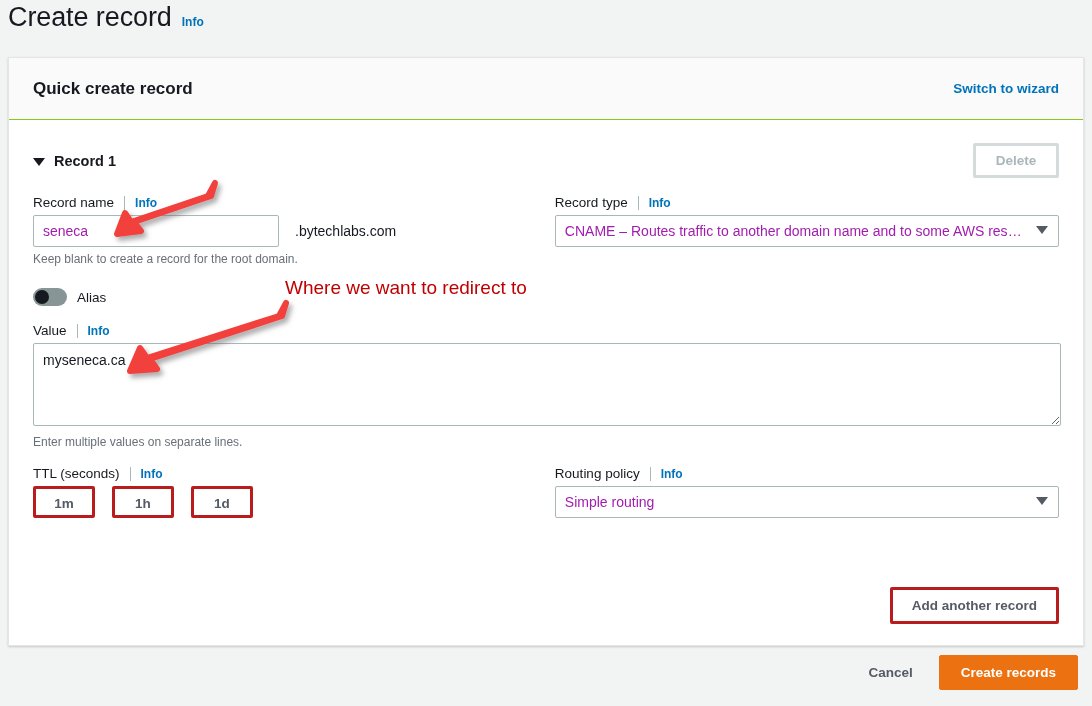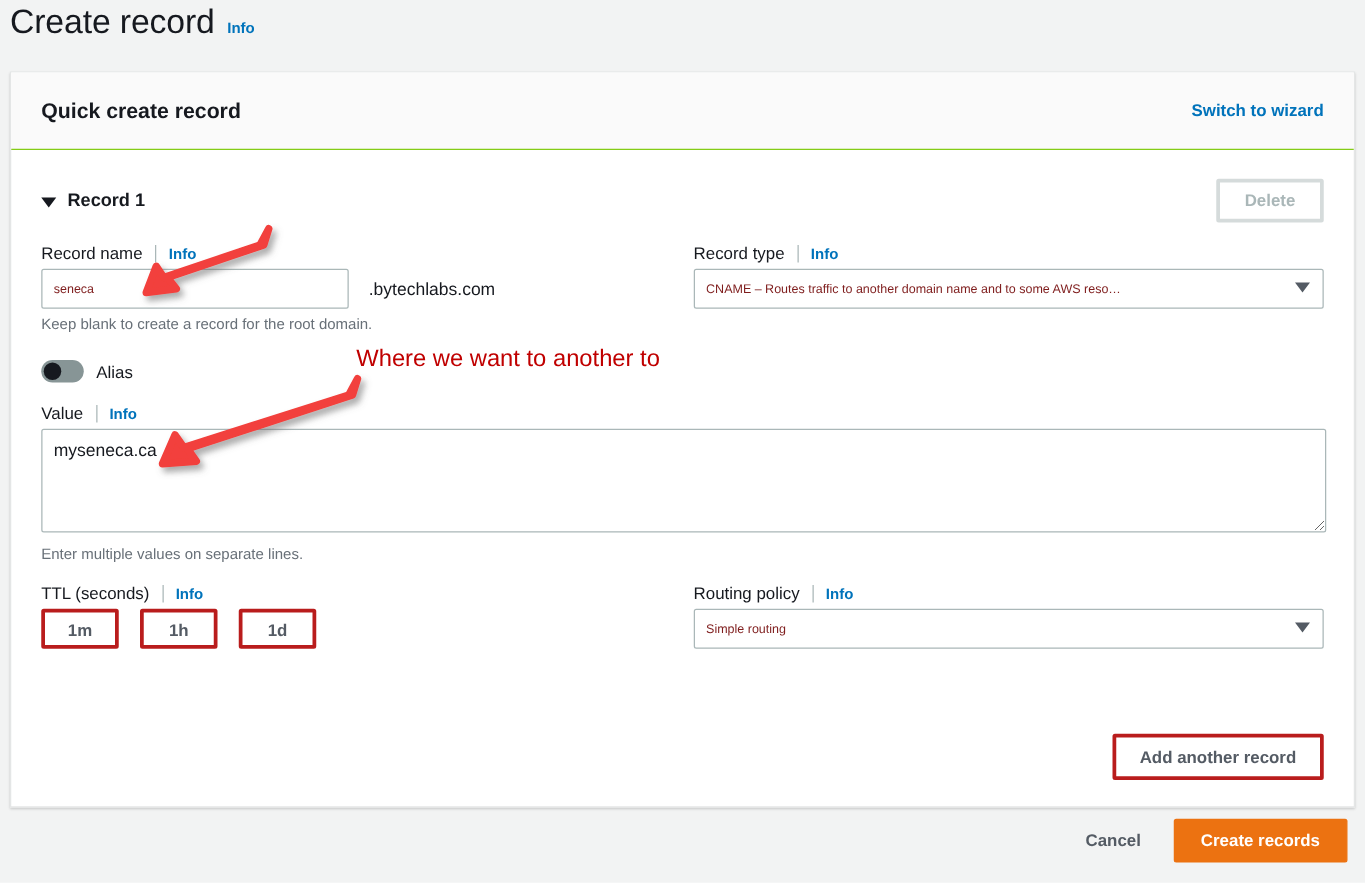--- a/index.html
+++ b/index.html
@@ -92,22 +92,22 @@
     margin-bottom: 5px;
   }
   .field-label {
     font-size: 13.5px; color: #16191f;
   }
   .sep {
     width: 1px; height: 14px; background: #aab7b8; display: inline-block;
   }
   .input {
     font-family: "Liberation Sans", sans-serif;
-    font-size: 10px;
-    color: #7f1d1d;
+    font-size: 14px;
+    color: #a21caf;
     border: 1px solid #aab7b8;
     border-radius: 2px;
     background: #ffffff;
     padding: 6px 9px;
     height: 32px;
     outline: none;
   }
   .input::placeholder { color: #879596; }
   .hint {
     font-size: 12px; color: #687078; margin-top: 5px;
@@ -319,16 +319,16 @@
       </defs>
 
       <g filter="url(#shadow)">
         <polygon points="215,183 211,196 134,222 141,231 117,234 125,213 131,222 208,196" fill="#f2403c" stroke="#f2403c" stroke-width="6" stroke-linejoin="round"></polygon>
       </g>
 
       <g filter="url(#shadow)">
         <polygon points="286,303 282,316 150,359 157,369 130,371 140,348 147,358 279,316" fill="#f2403c" stroke="#f2403c" stroke-width="6" stroke-linejoin="round"></polygon>
       </g>
     </svg>
-    <span class="anno-text" style="left:285px; top:277px;">Where we want to another to</span>
+    <span class="anno-text" style="left:285px; top:277px;">Where we want to redirect to</span>
   </div>
 
 </div>
 
 </body></html>

